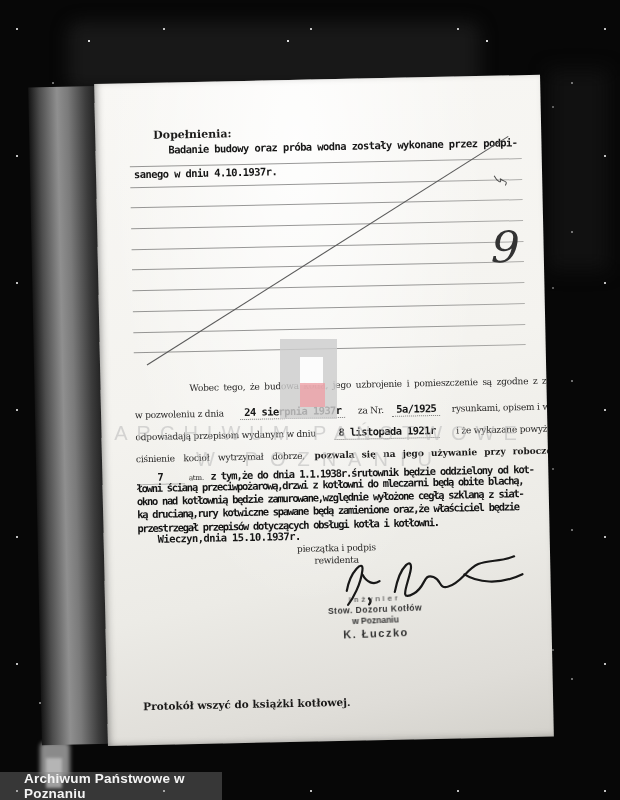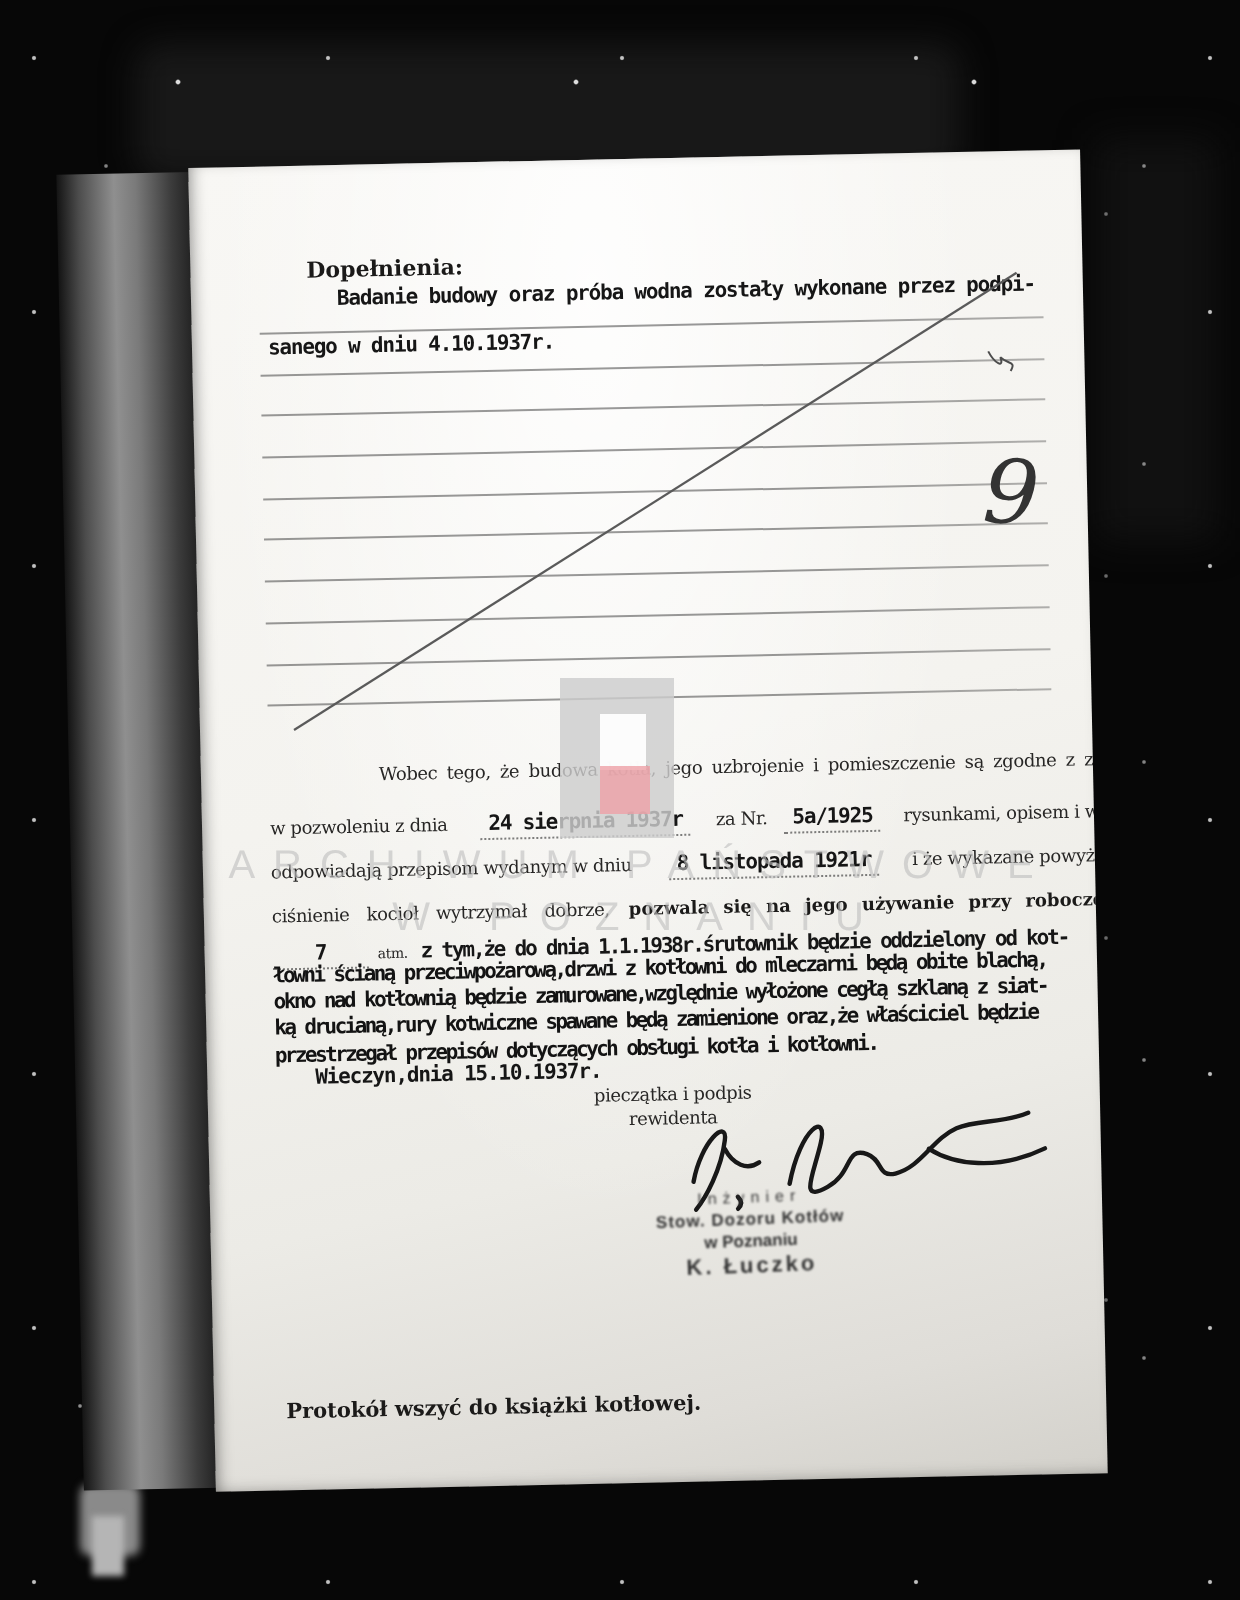--- a/index.html
+++ b/index.html
@@ -173,13 +173,16 @@
     </div>
   </div>
 
   <div class="wmlogo">
     <div class="inner-white"></div>
     <div class="inner-red"></div>
   </div>
   <div class="wmtext" style="top:422px;">ARCHIWUM PAŃSTWOWE</div>
   <div class="wmtext" style="top:448px;letter-spacing:12px;">W POZNANIU</div>
 
+  <div class="footerbar">
+    <span>Archiwum Państwowe w Poznaniu</span>
+  </div>
 </div>
 
 </body></html>

